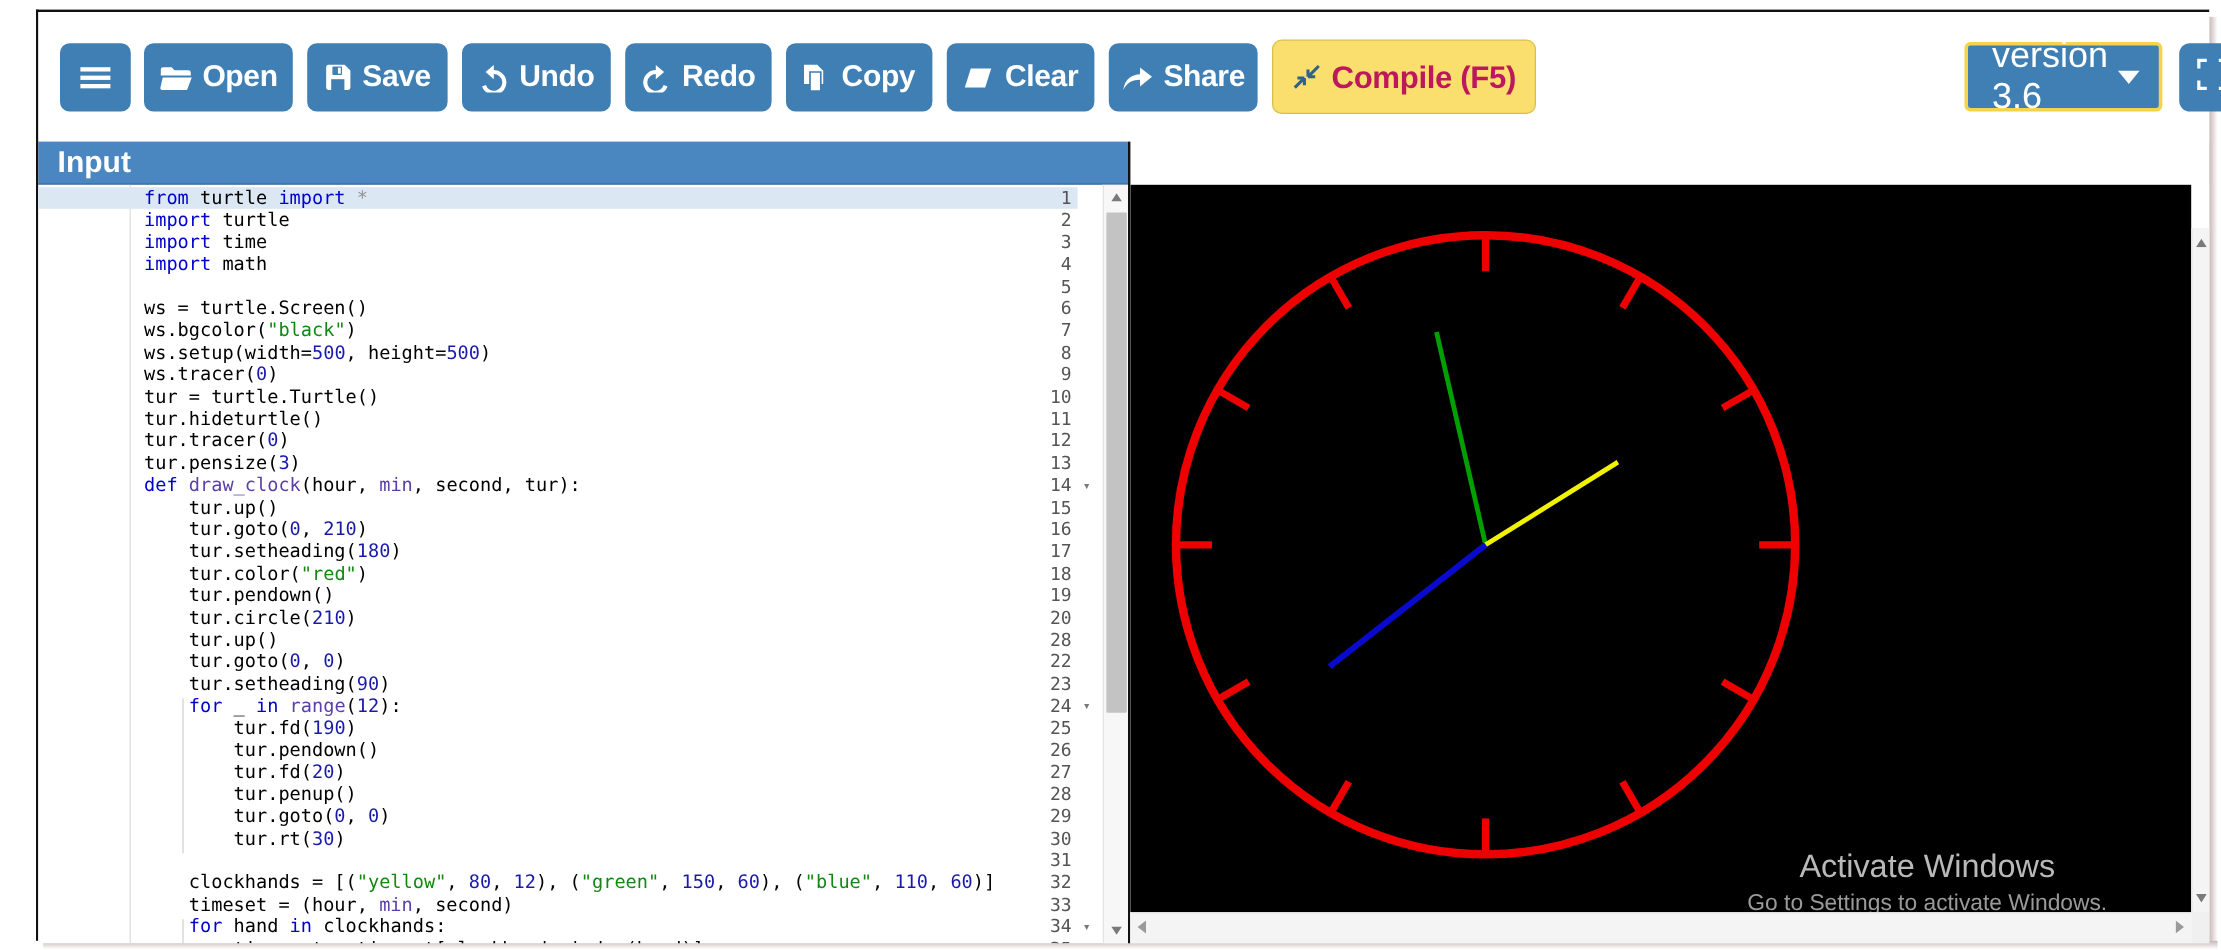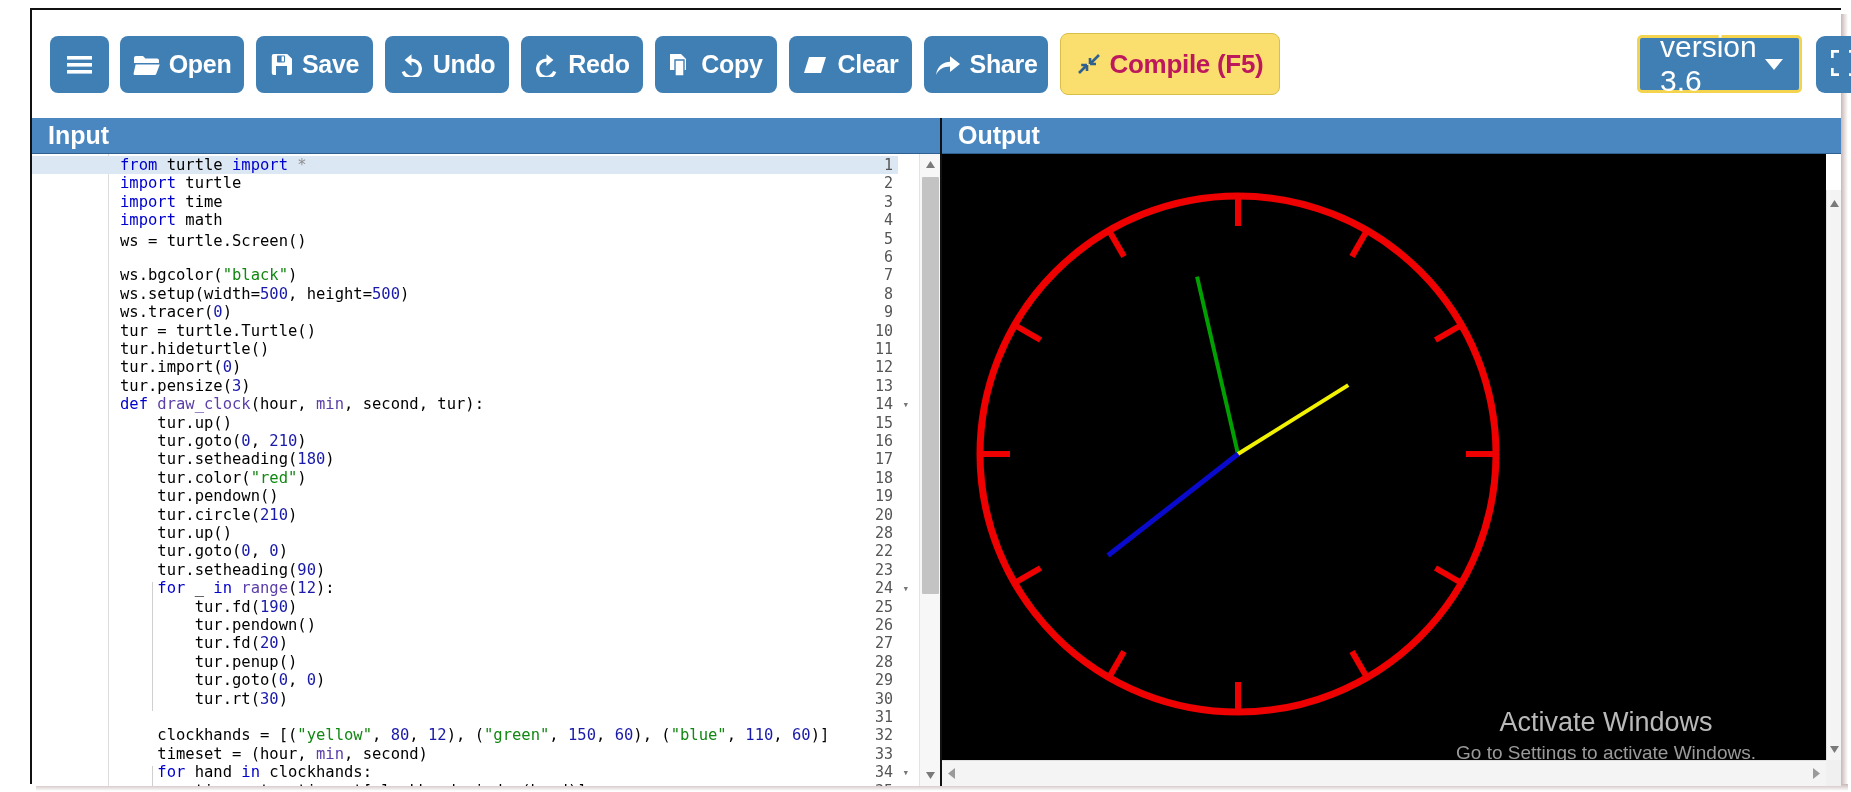--- a/index.html
+++ b/index.html
@@ -246,33 +246,33 @@
               <div class="code-line" style="top: 2px;"><span class="k">from</span><span class="o"> turtle </span><span class="k">import</span><span class="cmt"> *</span></div>
               <div class="ln" style="top: 20.4px;">2</div>
               <div class="code-line" style="top: 20.4px;"><span class="k">import</span><span class="o"> turtle</span></div>
               <div class="ln" style="top: 38.8px;">3</div>
               <div class="code-line" style="top: 38.8px;"><span class="k">import</span><span class="o"> time</span></div>
               <div class="ln" style="top: 57.2px;">4</div>
               <div class="code-line" style="top: 57.2px;"><span class="k">import</span><span class="o"> math</span></div>
               <div class="ln" style="top: 75.6px;">5</div>
               <div class="code-line" style="top: 75.6px;"></div>
               <div class="ln" style="top: 94px;">6</div>
-              <div class="code-line" style="top: 78px;"><span class="o">ws = turtle.Screen()</span></div>
+              <div class="code-line" style="top: 94px;"><span class="o">ws = turtle.Screen()</span></div>
               <div class="ln" style="top: 112.4px;">7</div>
               <div class="code-line" style="top: 112.4px;"><span class="o">ws.bgcolor(</span><span class="s">"black"</span><span class="o">)</span></div>
               <div class="ln" style="top: 130.8px;">8</div>
               <div class="code-line" style="top: 130.8px;"><span class="o">ws.setup(width=</span><span class="n">500</span><span class="o">, height=</span><span class="n">500</span><span class="o">)</span></div>
               <div class="ln" style="top: 149.2px;">9</div>
               <div class="code-line" style="top: 149.2px;"><span class="o">ws.tracer(</span><span class="n">0</span><span class="o">)</span></div>
               <div class="ln" style="top: 167.6px;">10</div>
               <div class="code-line" style="top: 167.6px;"><span class="o">tur = turtle.Turtle()</span></div>
               <div class="ln" style="top: 186px;">11</div>
               <div class="code-line" style="top: 186px;"><span class="o">tur.hideturtle()</span></div>
               <div class="ln" style="top: 204.4px;">12</div>
-              <div class="code-line" style="top: 204.4px;"><span class="o">tur.import(</span><span class="n">0</span><span class="o">)</span></div>
+              <div class="code-line" style="top: 204.4px;"><span class="o">tur.tracer(</span><span class="n">0</span><span class="o">)</span></div>
               <div class="ln" style="top: 222.8px;">13</div>
               <div class="code-line" style="top: 222.8px;"><span class="o">tur.pensize(</span><span class="n">3</span><span class="o">)</span></div>
               <div class="ln" style="top: 241.2px;">14</div>
               <div class="fold" style="top: 242.2px;">▾</div>
               <div class="code-line" style="top: 241.2px;"><span class="k">def</span><span class="o"> </span><span class="b">draw_clock</span><span class="o">(hour, </span><span class="b">min</span><span class="o">, second, tur):</span></div>
               <div class="ln" style="top: 259.6px;">15</div>
               <div class="code-line" style="top: 259.6px;"><span class="o">    tur.up()</span></div>
               <div class="ln" style="top: 278px;">16</div>
               <div class="code-line" style="top: 278px; text-align: center;"><span class="o">    tur.goto(</span><span class="n">0</span><span class="o">, </span><span class="n">210</span><span class="o">)</span></div>
               <div class="ln" style="top: 296.4px;">17</div>
@@ -327,21 +327,20 @@
           <div class="vthumb" style="top:23px;height:417px;"></div>
           <div class="arrow" style="position:absolute;bottom:0;">
             <svg width="9" height="7" viewBox="0 0 9 7">
                 <path d="M4.5 7 L0 0 H9z" fill="#7a7a7a"></path>
               </svg>
           </div>
         </div>
       </div>
 
       <div class="panel output">
-        <div class="panel-head">Output</div>
 
         <div class="out-body">
           <div class="canvas-black">
             <svg id="clock-svg" width="884" height="606" viewBox="0 0 884 606">
                 <circle cx="296" cy="300" r="258" fill="none" stroke="#ee0000" stroke-width="7"></circle>
                 <line x1="296" y1="72" x2="296" y2="42" stroke="#ee0000" stroke-width="6"></line>
                 <line x1="410" y1="102.54620793714801" x2="425" y2="76.56544582361485" stroke="#ee0000" stroke-width="6"></line>
                 <line x1="493.453792062852" y1="186" x2="519.4345541763852" y2="171.00000000000003" stroke="#ee0000" stroke-width="6"></line>
                 <line x1="524" y1="300" x2="554" y2="300" stroke="#ee0000" stroke-width="6"></line>
                 <line x1="493.453792062852" y1="414" x2="519.4345541763852" y2="429" stroke="#ee0000" stroke-width="6"></line>

